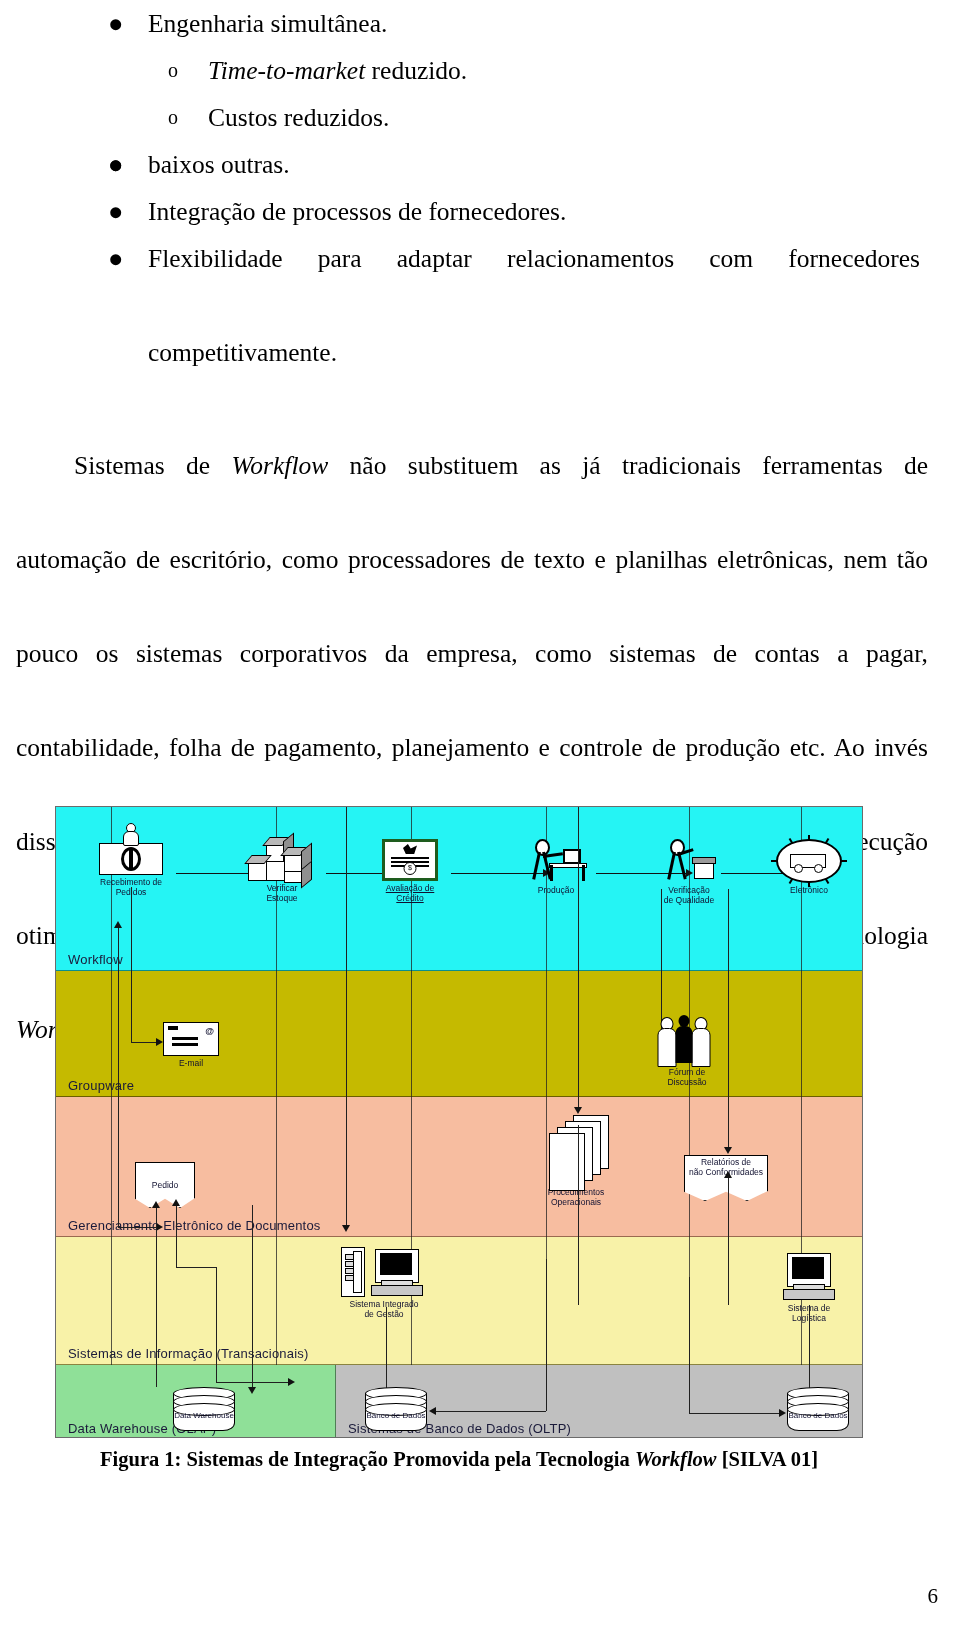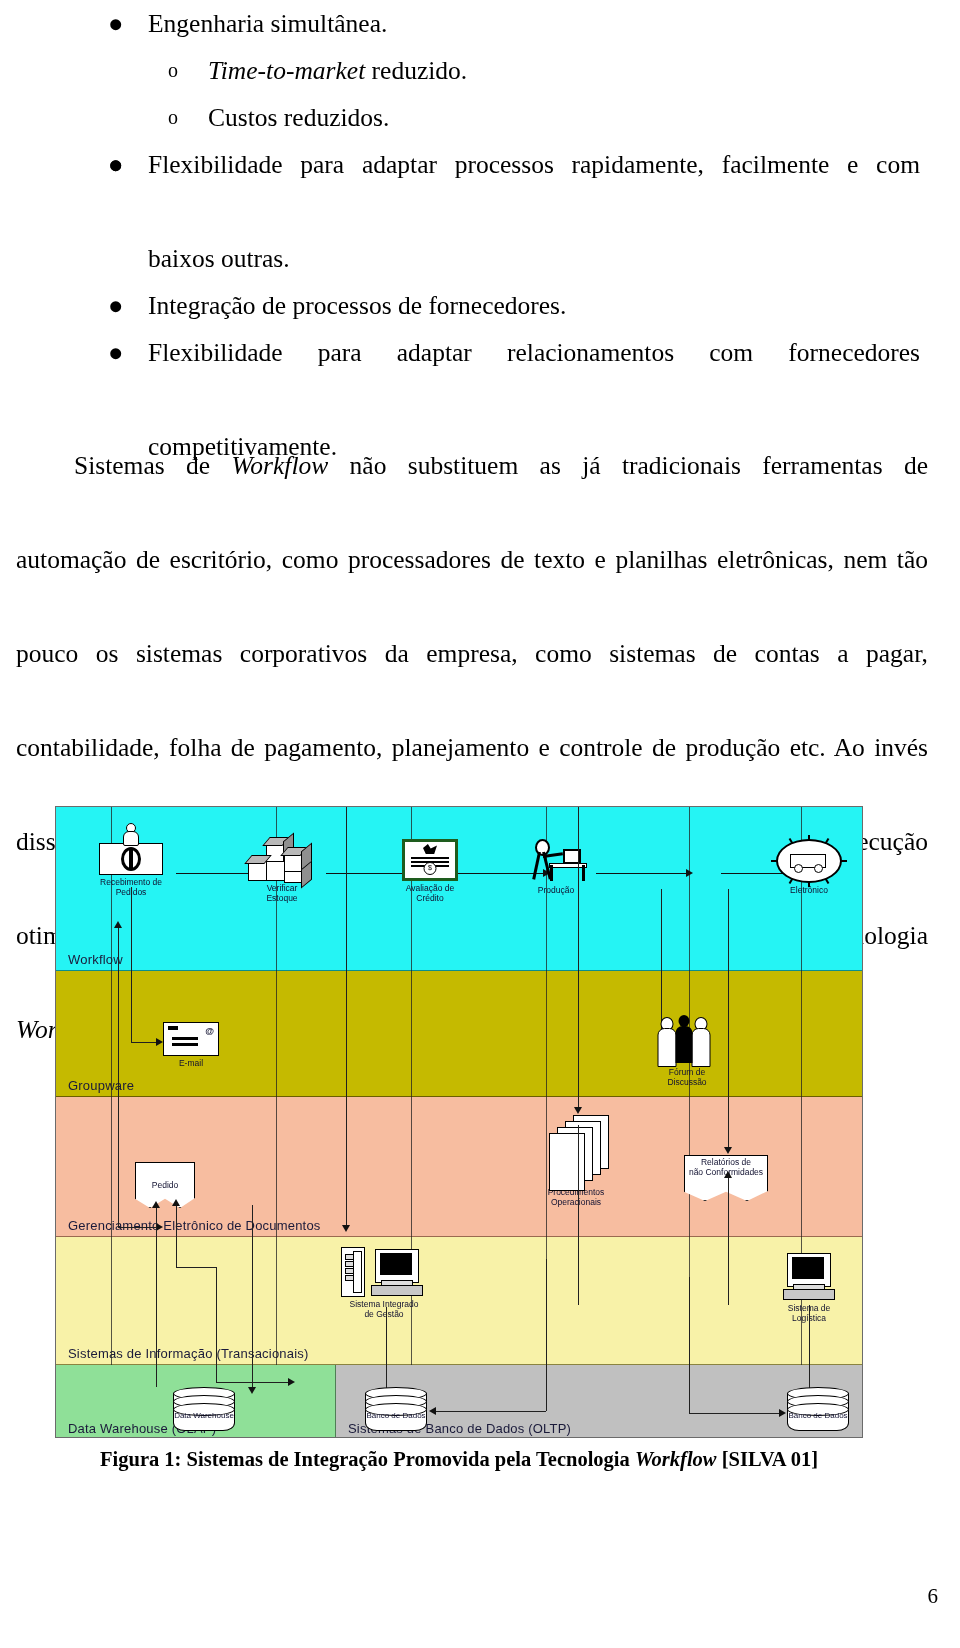--- a/index.html
+++ b/index.html
@@ -367,21 +367,20 @@
       <span class="marker">o</span>
       <span>Custos reduzidos.</span>
     </div>
 
     <div class="blt">
       <span class="marker">●</span>
     </div>
 
     <div class="blt">
       <span class="marker">●</span>
-      <span class="justified">Flexibilidade para adaptar processos rapidamente, facilmente e com</span>
       <span>baixos outras.</span>
     </div>
 
     <div class="blt">
       <span class="marker">●</span>
       <span>Integração de processos de fornecedores.</span>
     </div>
 
     <div class="blt">
       <span class="marker">●</span>
@@ -472,21 +471,21 @@
           <div class="side" style="right:-9px; top:-7px; width:9px; height:18px; transform: skewY(-40deg);"></div>
         </div>
         <div class="cube" style="left:38px; top:30px; width:18px; height:10px;">
           <div class="side" style="right:-9px; top:-7px; width:9px; height:17px; transform: skewY(-40deg);"></div>
         </div>
       </div>
       <span class="cap">Verificar
 Estoque</span>
     </div>
 
-    <div class="node" style="left:332px; top:32px; width:84px;">
+    <div class="node" style="left:312px; top:32px; width:84px;text-decoration:underline;">
       <div class="ic-cert">
         <div class="glyph"></div>
         <div class="ln" style="top:15px;"></div>
         <div class="ln" style="top:19px;"></div>
         <div class="ln" style="top:23px;"></div>
         <div class="seal">$</div>
       </div>
       <span class="cap">Avaliação de
 Crédito</span>
     </div>
@@ -498,20 +497,32 @@
         <div class="stick-leg" style="left:21px; top:15px; height:28px; transform: rotate(-14deg);"></div>
         <div class="stick-arm" style="left:22px; top:18px; width:20px; transform: rotate(-8deg);"></div>
         <div class="bench" style="left:42px; top:12px; width:14px; height:11px;"></div>
         <div class="bench" style="left:28px; top:26px; width:36px; height:3px; border-width:1.5px;"></div>
         <div class="stick-leg" style="left:29px; top:28px; height:16px;"></div>
         <div class="stick-leg" style="left:61px; top:28px; height:16px;"></div>
       </div>
       <span class="cap">Produção</span>
     </div>
 
+    <div class="node" style="left:585px; top:30px; width:96px;">
+      <div class="ic-worker">
+        <div class="stick-head" style="left:16px; top:2px;"></div>
+        <div class="stick-leg" style="left:19px; top:15px; height:28px; transform: rotate(12deg);"></div>
+        <div class="stick-leg" style="left:23px; top:15px; height:28px; transform: rotate(-14deg);"></div>
+        <div class="stick-arm" style="left:24px; top:16px; width:16px; transform: rotate(-18deg);"></div>
+        <div class="bench" style="left:40px; top:24px; width:18px; height:16px; border-width:1.5px;"></div>
+        <div class="bench" style="left:38px; top:20px; width:22px; height:5px; border-width:1.5px; background:#9a9a9a;"></div>
+      </div>
+      <span class="cap">Verificação
+de Qualidade</span>
+    </div>
 
     <div class="node" style="left:712px; top:32px; width:82px;">
       <div class="ic-truck">
         <div class="tbody"></div>
         <div class="wheel" style="left:16px;"></div>
         <div class="wheel" style="left:36px;"></div>
         <div class="ray" style="left:30px; top:-6px;"></div>
         <div class="ray" style="left:30px; bottom:-6px;"></div>
         <div class="ray" style="left:12px; top:-3px; transform: rotate(-30deg);"></div>
         <div class="ray" style="right:12px; top:-3px; transform: rotate(30deg);"></div>

